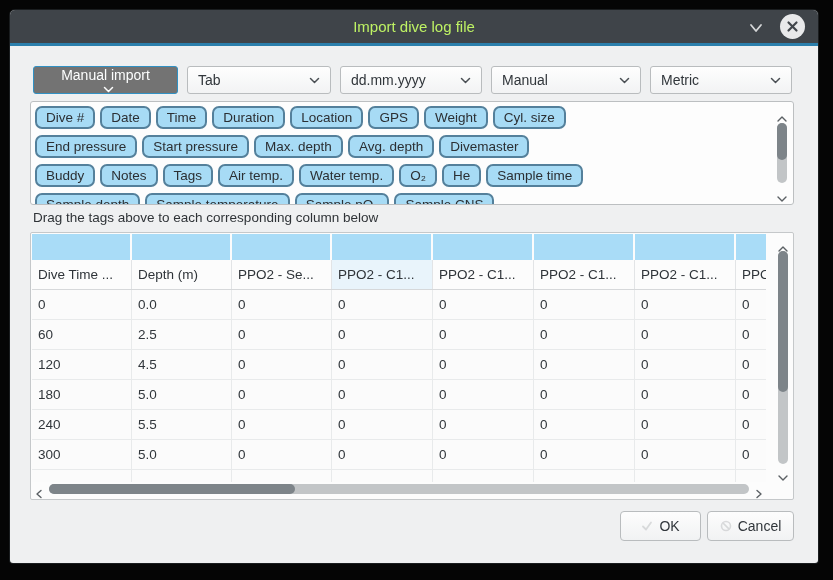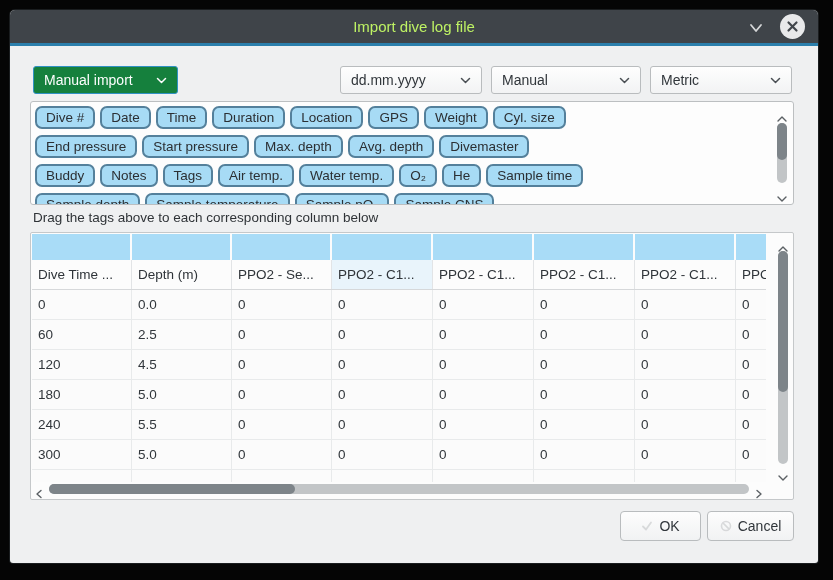--- a/index.html
+++ b/index.html
@@ -31,21 +31,21 @@
   
   .dd {
     position:absolute; top:56px; height:28px;
     background:linear-gradient(#fefefe,#f2f3f4);
     border:1px solid #b9bcbe; border-radius:3px;
     display:flex; align-items:center; font-size:14px;
     padding:0 10px; cursor:pointer;
   }
   .dd .lbl { flex:1; overflow:hidden; white-space:nowrap; }
   .dd svg { flex:none; margin-left:6px; }
-  .dd.hl { background:#15803d; border-color:#3091c4; color:#fdfefe; }
+  .dd.hl { background:#737373; border-color:#3091c4; color:#fdfefe;flex-direction:column; }
   
   .tagpanel {
     position:absolute; left:20px; top:91px; width:764px; height:104px;
     background:#fdfdfd; border:1px solid #bcbfc1; border-radius:3px; overflow:hidden;
   }
   .tagrows { position:absolute; left:4px; top:4px; right:28px; }
   .tagrow { display:flex; gap:5px; margin-bottom:6px; flex-wrap:nowrap; }
   .tag {
     height:23px; line-height:19px; padding:0 9px;
     background:#a7dbf5; border:2px solid #54809b; border-radius:7px;
@@ -126,20 +126,26 @@
     </span>
   </div>
   <div class="accent"></div>
 
   <div class="dd hl" style="left:23px;width:145px;">
     <span class="lbl">Manual import</span>
     <svg width="11" height="7" viewBox="0 0 11 7">
         <polyline points="1.5,1.5 5.5,5.5 9.5,1.5" fill="none" stroke="#fdfefe" stroke-width="1.5" stroke-linecap="round" stroke-linejoin="round"></polyline>
       </svg>
   </div>
+  <div class="dd" style="left:177px;width:144px;">
+    <span class="lbl">Tab</span>
+    <svg width="11" height="7" viewBox="0 0 11 7">
+        <polyline points="1.5,1.5 5.5,5.5 9.5,1.5" fill="none" stroke="#4a4f54" stroke-width="1.5" stroke-linecap="round" stroke-linejoin="round"></polyline>
+      </svg>
+  </div>
   <div class="dd" style="left:330px;width:142px;">
     <span class="lbl">dd.mm.yyyy</span>
     <svg width="11" height="7" viewBox="0 0 11 7">
         <polyline points="1.5,1.5 5.5,5.5 9.5,1.5" fill="none" stroke="#4a4f54" stroke-width="1.5" stroke-linecap="round" stroke-linejoin="round"></polyline>
       </svg>
   </div>
   <div class="dd" style="left:481px;width:150px;">
     <span class="lbl">Manual</span>
     <svg width="11" height="7" viewBox="0 0 11 7">
         <polyline points="1.5,1.5 5.5,5.5 9.5,1.5" fill="none" stroke="#4a4f54" stroke-width="1.5" stroke-linecap="round" stroke-linejoin="round"></polyline>

